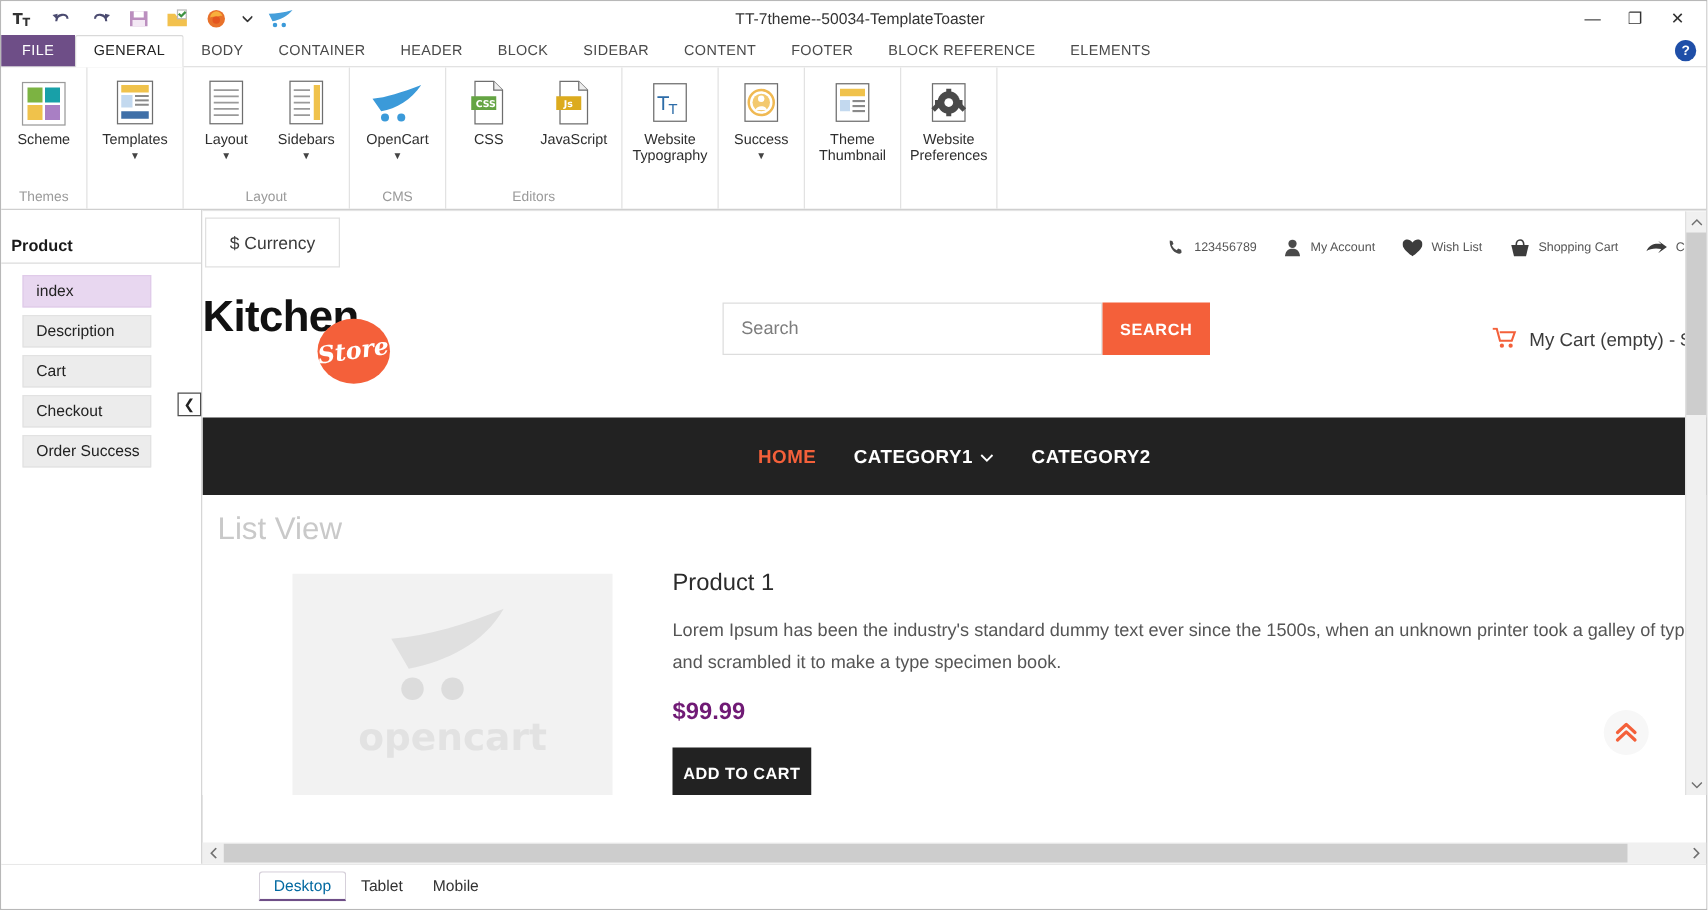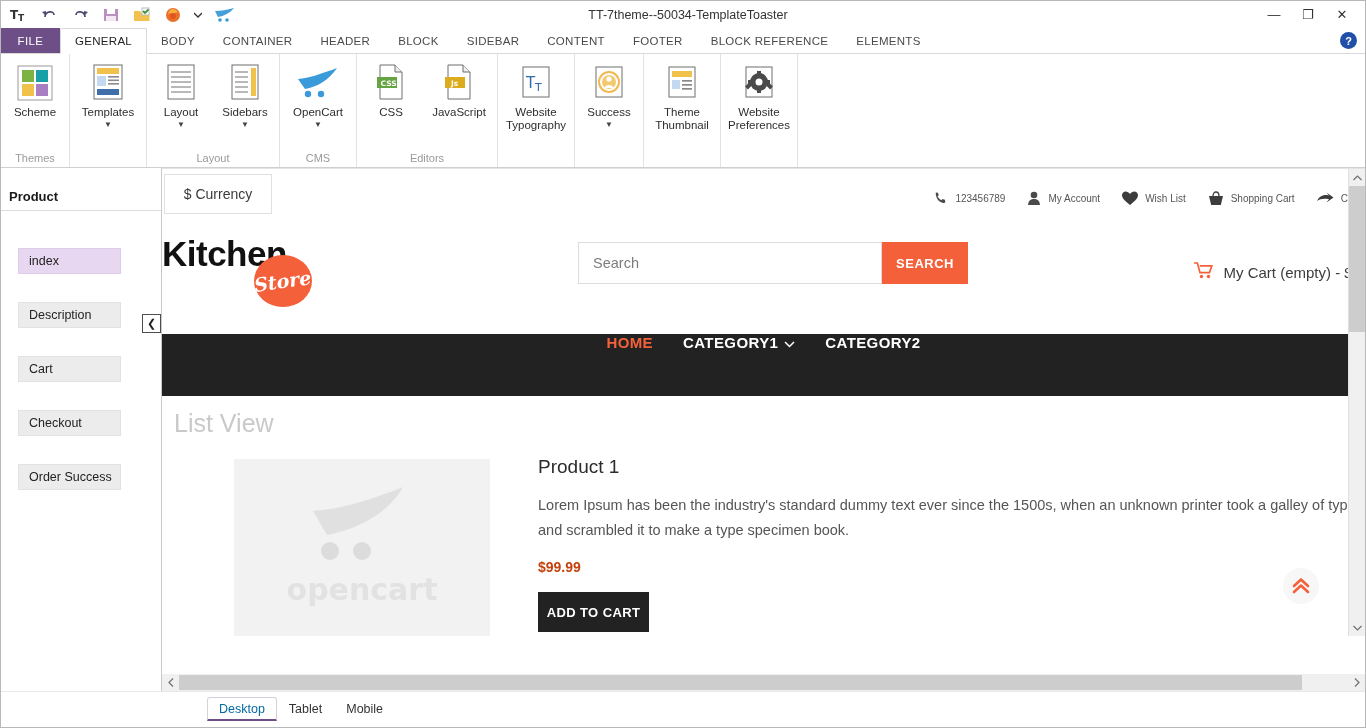--- a/index.html
+++ b/index.html
@@ -123,21 +123,21 @@
     width: 19px; height: 19px;
     border: 1px solid #4d4d4d; background: #fff;
     display: flex; align-items: center; justify-content: center;
     font-size: 11px; color: #222; cursor: pointer; z-index: 5;
   }
   .lp-list { padding: 9px 0 0 17px; }
   .lp-item {
     width: 103px; height: 26px; margin-bottom: 6px;
     background: #ececec; border: 1px solid #e2e2e2;
     display: flex; align-items: center; padding-left: 10px;
-    font-size: 12.5px; color: #222; cursor: pointer; margin-top: 28px;
+    font-size: 12.5px; color: #222; cursor: pointer;
   }
   .lp-item.active { background: #e8d7f0; border-color: #e0cbe9; }
 
   
   .preview-wrap { flex: 1; position: relative; min-width: 0; display: flex; flex-direction: column; gap: 38px; }
   .canvas {
     flex: 1; position: relative; overflow: hidden;
     background: #fff; border-top: 1px solid #e4e4e4;
   }
   .site { position: absolute; inset: 0; background: #fff; }
@@ -196,21 +196,21 @@
   }
   .mycart {
     position: absolute; right: 4px; top: 36px;
     display: flex; align-items: center; gap: 9px;
     font-size: 15px; color: #3c3c3c; white-space: nowrap;
   }
 
   .navbar {
     position: absolute; left: 0; right: 0; top: 165px; height: 62px;
     background: #222222;
-    display: flex; align-items: flex-start; justify-content: center; gap: 30px;
+    display: flex; align-items: center; justify-content: center; gap: 30px;
   }
   .navitem {
     font-size: 15px; font-weight: bold; color: #fff;
     letter-spacing: .4px; cursor: pointer;
     display: flex; align-items: center; gap: 6px;
   }
   .navitem.active { color: #f4603a; }
 
   .content { position: absolute; left: 0; right: 0; top: 227px; bottom: 0; }
   .listview-title {
@@ -222,21 +222,21 @@
     width: 256px; height: 182px; background: #f2f2f2;
     display: flex; align-items: center; justify-content: center;
   }
   .prod-info { position: absolute; left: 376px; top: 60px; right: 0; }
   .prod-title { font-size: 19px; color: #2b2b2b; }
   .prod-desc {
     margin-top: 15px; font-size: 14.5px; color: #555;
     line-height: 25px; max-width: 840px;
   }
   .prod-price {
-    margin-top: 16px; font-size: 14px; font-weight: bold; color: #c2410c;
+    margin-top: 16px; font-size: 19px; font-weight: bold; color: #701a75;
   }
   .addcart {
     margin-top: 17px; width: 111px; height: 40px;
     background: #222; color: #fff; border: none;
     font-size: 13px; font-weight: bold; letter-spacing: .4px;
     cursor: pointer; font-family: "Liberation Sans", sans-serif;
   }
   .scroll-top {
     position: absolute; right: 46px; bottom: 32px;
     width: 36px; height: 36px; border-radius: 50%;

